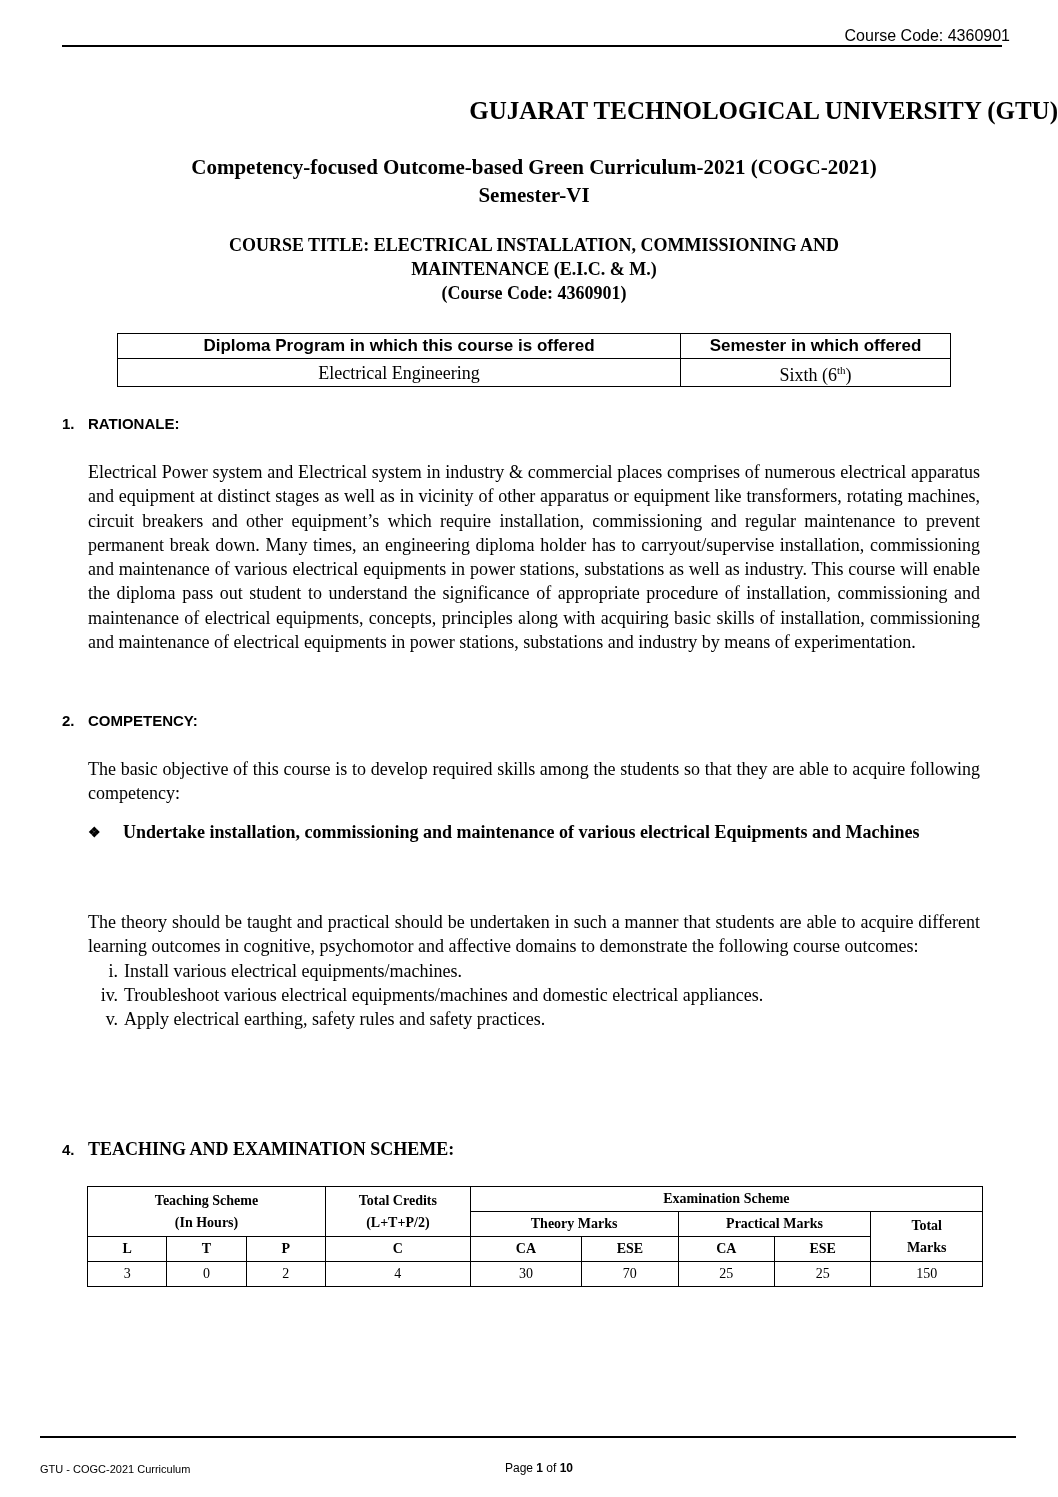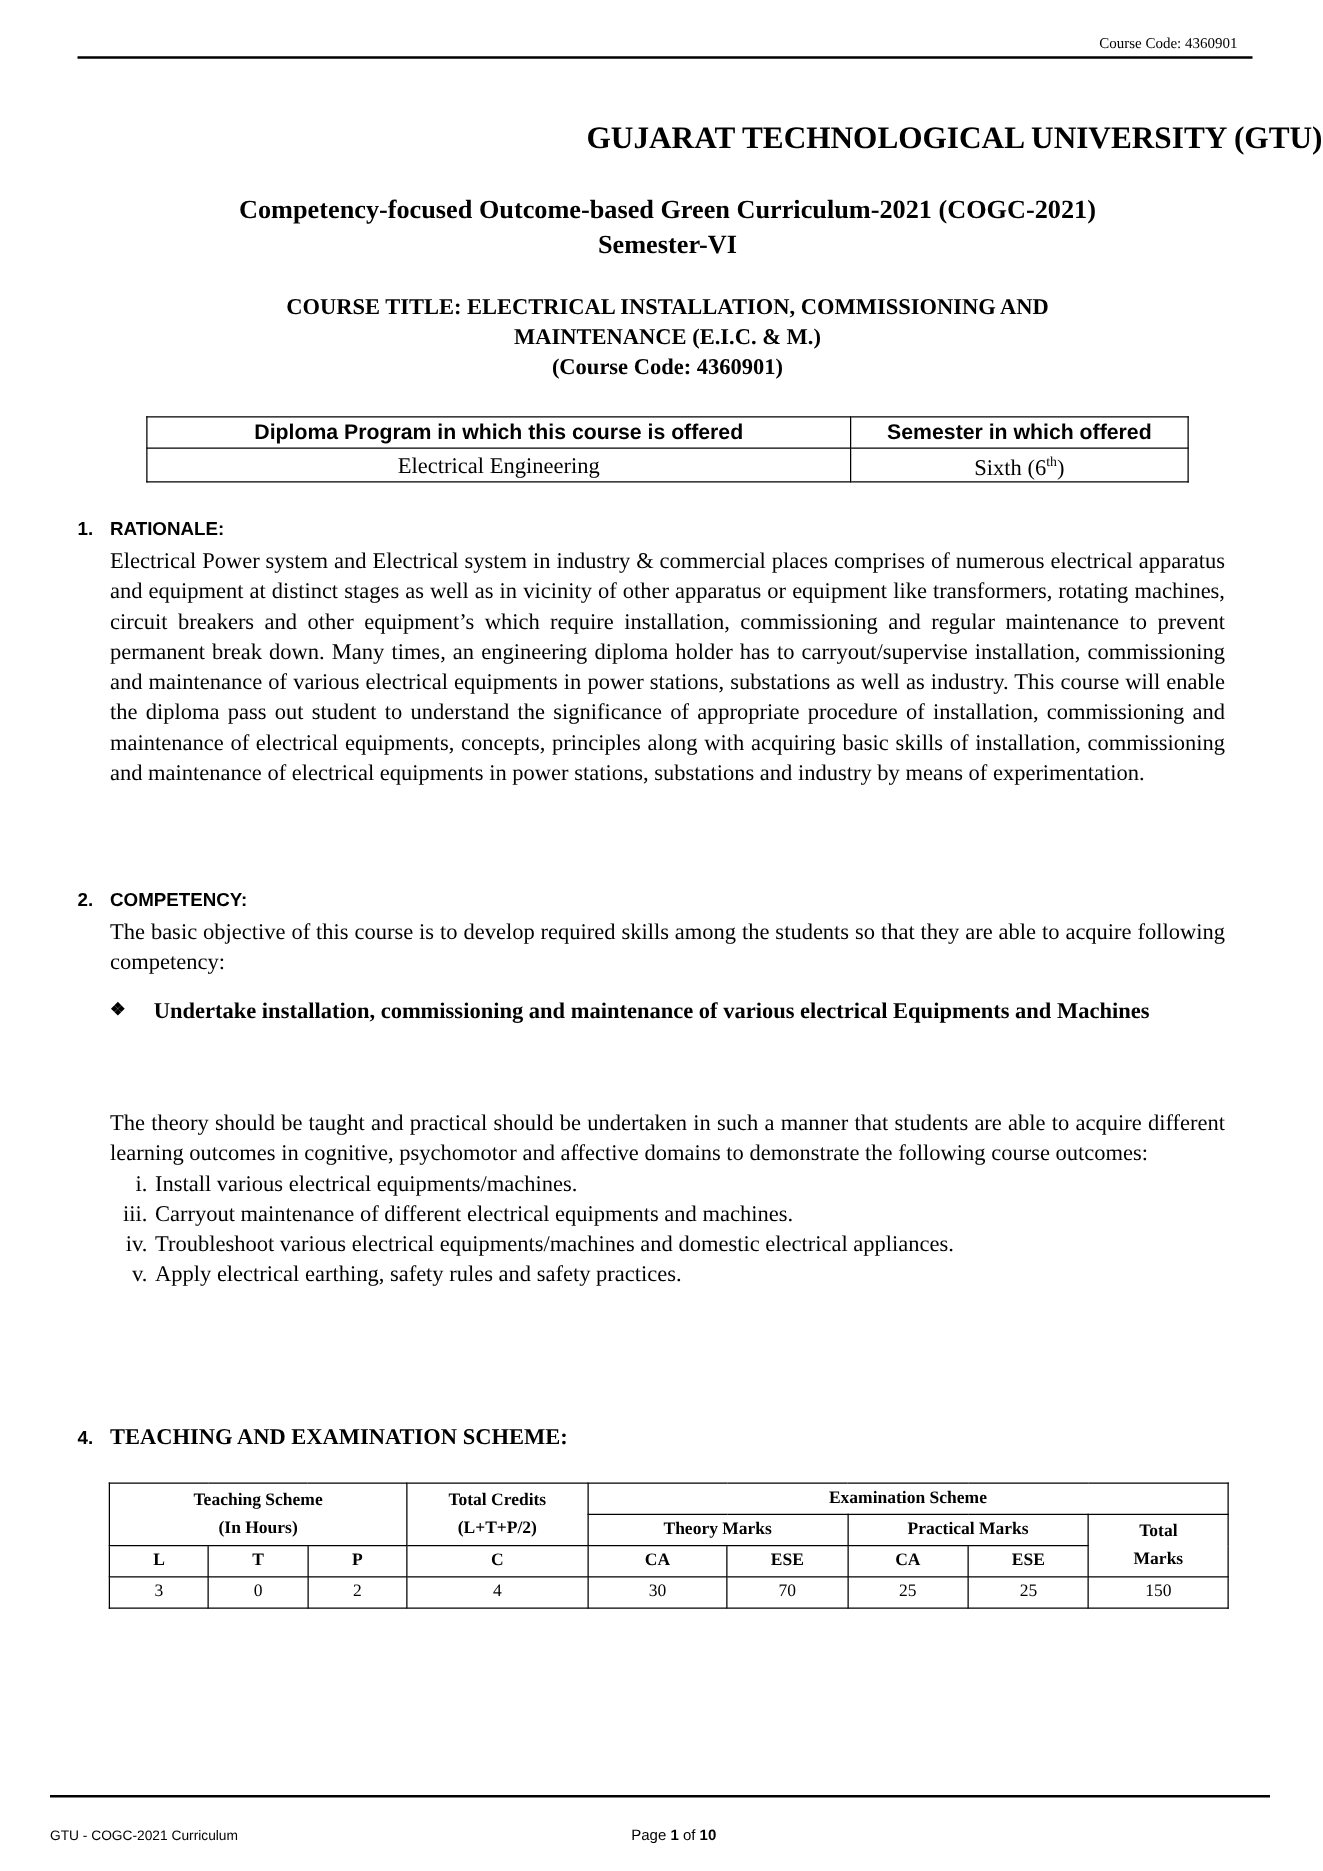--- a/index.html
+++ b/index.html
@@ -1,28 +1,28 @@
 <!DOCTYPE html>
 <html><head>
 <meta charset="utf-8">
 <style>
   html, body { margin:0; padding:0; background:#fff; }
   body { width:1058px; height:1497px; position:relative; font-family:"Liberation Serif", serif; color:#000; overflow:hidden; }
-  .header-code { position:absolute; top:27px; right:68px; font-family:Liberation Serif, serif; font-size:12px; }
+  .header-code { position:absolute; top:27px; right:48px; font-family:Liberation Sans, sans-serif; font-size:16px; }
   .header-rule { position:absolute; top:45px; left:62px; width:940px; height:0; border-top:2px solid #000; }
   .title { position:absolute; top:97px; left:0; width:1058px; text-align:right; font-weight:bold; font-size:25px; }
   .subtitle { position:absolute; top:153px; left:0; width:1068px; text-align:center; font-weight:bold; font-size:21px; line-height:28px; }
   .course-title { position:absolute; top:233px; left:0; width:1068px; text-align:center; font-weight:bold; font-size:18px; line-height:24px; }
   table.prog { position:absolute; top:333px; left:117px; width:834px; border-collapse:collapse; font-size:18px; }
   table.prog td, table.prog th { border:1px solid #000; text-align:center; padding:0; height:24px; line-height:22px;margin-top:48px; }
   table.prog th { font-family:"Liberation Sans", sans-serif; font-size:17px; font-weight:bold; }
   .section { position:absolute; left:62px; width:918px; }
   .sec-head { font-family:"Liberation Sans", sans-serif; font-weight:bold; font-size:15px; line-height:24px; }
   .sec-head .num { display:inline-block; width:26px; }
-  .para { margin-left:26px; font-size:18px; line-height:24.3px; text-align:justify; }
+  .para { margin-left:26px; font-size:18px; line-height:24.3px; text-align:justify;margin-top:24px; }
   .bullet { margin-left:26px; margin-top:14px; font-weight:bold; font-size:18px; line-height:25px; display:flex; }
   .bullet .glyph { width:35px; flex:none; font-size:14px; }
   ol.cos { list-style:none; margin:0; padding:0; font-size:18px; line-height:24.3px; }
   ol.cos li { display:flex; }
   ol.cos .rn { width:56px; text-align:right; padding-right:6px; flex:none; }
   table.scheme { position:absolute; top:1186px; left:87px; width:896px; border-collapse:collapse; font-size:14px; }
   table.scheme td { border:1px solid #000; text-align:center; padding:0; height:24px; line-height:22px; }
   table.scheme td.b { font-weight:bold; }
   .footer-rule { position:absolute; top:1436px; left:40px; width:976px; border-top:2px solid #000; }
   .footer-left { position:absolute; top:1463px; left:40px; font-family:"Liberation Sans", sans-serif; font-size:11px; }
@@ -76,24 +76,20 @@
 </div>
 
 <div class="section" style="top:886px">
   <div class="para">The theory should be taught and practical should be undertaken in such a manner that students are able to acquire different learning outcomes in cognitive, psychomotor and affective domains to demonstrate the following course outcomes:</div>
   <ol class="cos">
     <li>
         <span class="rn">i.</span>
         <span>Install various electrical equipments/machines.</span>
       </li>
     <li>
-        <span class="rn">iii.</span>
-        <span>Carryout maintenance of different electrical equipments and machines.</span>
-      </li>
-    <li>
         <span class="rn">iv.</span>
         <span>Troubleshoot various electrical equipments/machines and domestic electrical appliances.</span>
       </li>
     <li>
         <span class="rn">v.</span>
         <span>Apply electrical earthing, safety rules and safety practices.</span>
       </li>
   </ol>
 </div>
 

